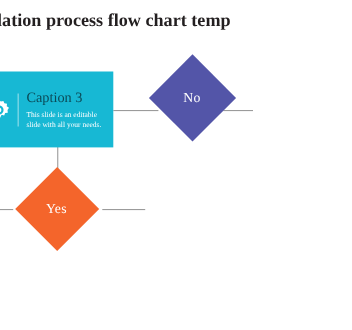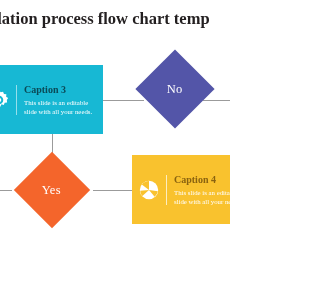--- a/index.html
+++ b/index.html
@@ -108,22 +108,22 @@
     background: rgba(255,255,255,0.55);
   }
   .card-text {
     flex: 1 1 auto;
     padding-left: 7px;
     padding-right: 4px;
     overflow: hidden;
   }
   .card-heading {
     font-family: "Liberation Serif", serif;
-    font-weight: bold;
-    font-size: 10px;
+    font-weight: normal;
+    font-size: 13px;
     color: #ffffff;
     margin: 0 0 3px 0;
     white-space: nowrap;
   }
   .card-body {
     font-family: "Liberation Serif", serif;
     font-size: 6.8px;
     line-height: 9px;
     color: #ffffff;
     margin: 0;
@@ -180,29 +180,14 @@
         <circle cx="12" cy="12" r="2.7" fill="#ffffff"></circle>
       </svg>
     </div>
     <div class="card-divider"></div>
     <div class="card-text">
       <p class="card-heading">Caption 3</p>
       <p class="card-body">This slide is an editable slide with all your needs.</p>
     </div>
   </div>
 
-  <div class="card" id="card-caption4">
-    <div class="card-icon">
-      <svg width="20" height="20" viewBox="0 0 24 24" aria-hidden="true">
-        <circle cx="12" cy="12" r="11" fill="#ffffff"></circle>
-        <path fill="#f9c22e" d="M12 12 L12 1.2 A10.8 10.8 0 0 0 3.3 5.5 Z"></path>
-        <path fill="#f9c22e" d="M12 12 L22.6 13.6 A10.8 10.8 0 0 1 18.8 20.1 Z"></path>
-        <path fill="#f9c22e" d="M12 12 L4.0 19.3 A10.8 10.8 0 0 1 1.4 13.0 Z"></path>
-      </svg>
-    </div>
-    <div class="card-divider"></div>
-    <div class="card-text">
-      <p class="card-heading">Caption 4</p>
-      <p class="card-body">This slide is an editable slide with all your needs.</p>
-    </div>
-  </div>
 
 </div>
 
 </body></html>

